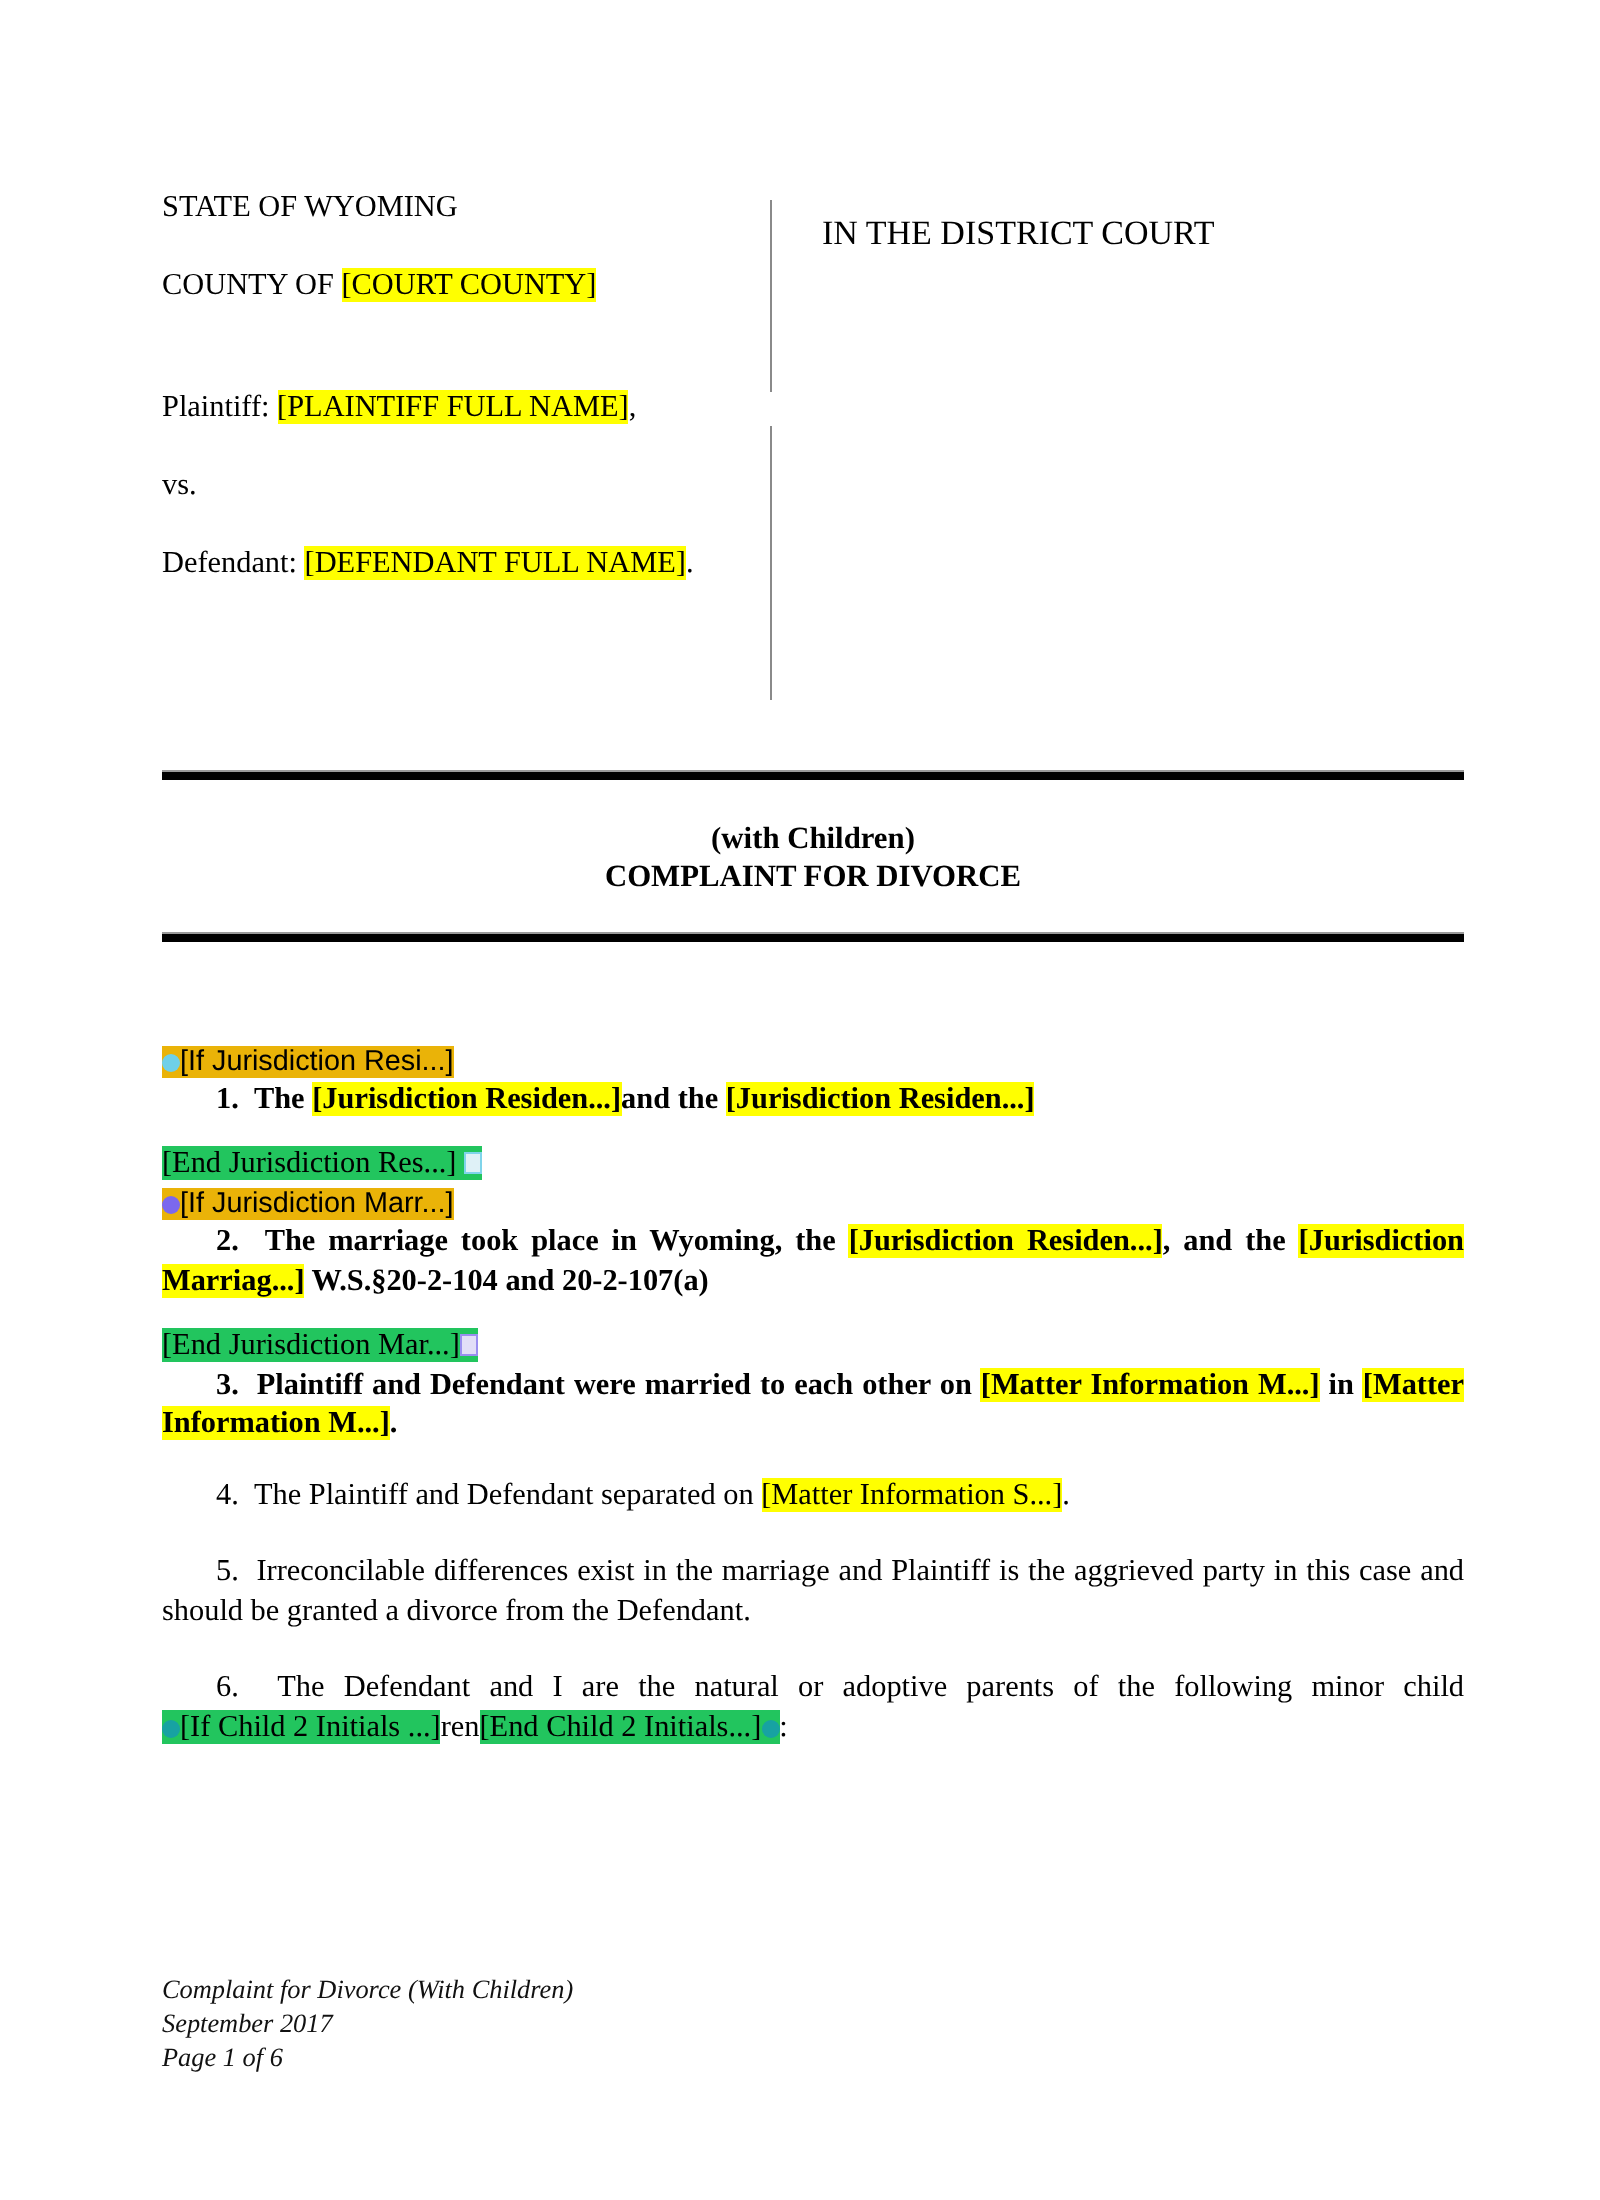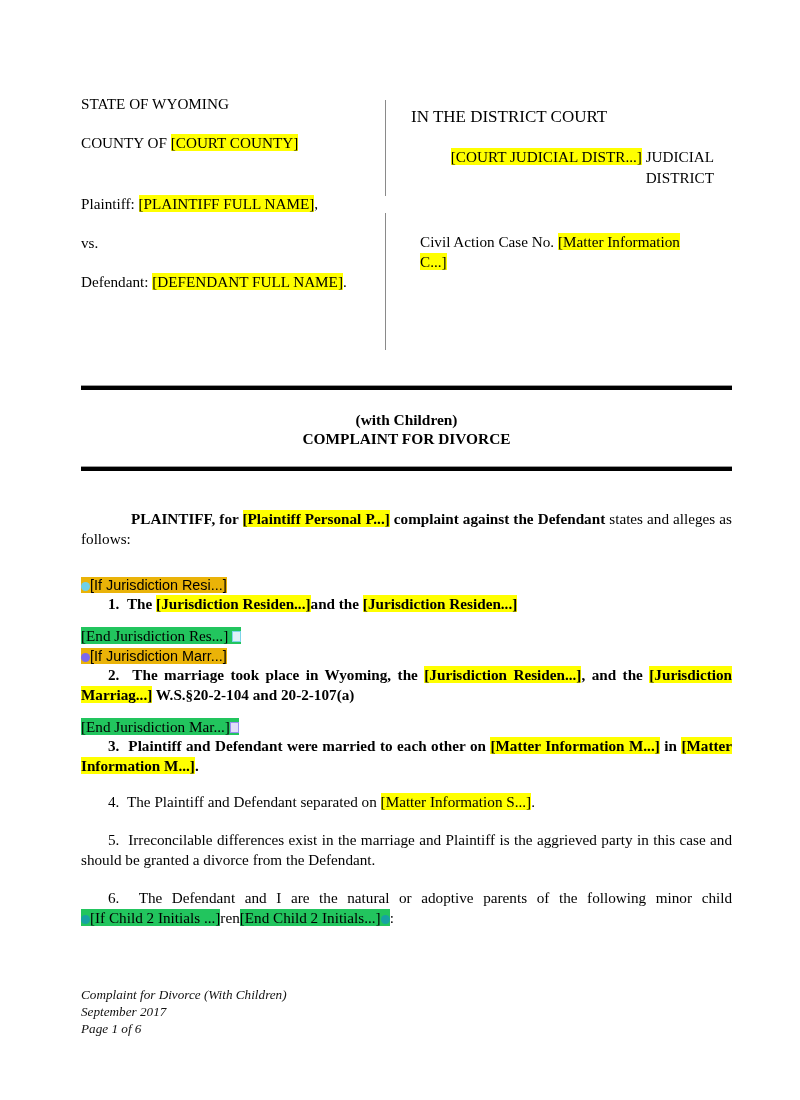--- a/index.html
+++ b/index.html
@@ -193,37 +193,34 @@
       <p class="cap-line"><span>STATE OF WYOMING</span></p>
       <p class="cap-line"><span>COUNTY OF </span><span class="hl">[COURT COUNTY]</span></p>
       <div class="gap-22"></div>
       <p class="cap-line"><span>Plaintiff: </span><span class="hl">[PLAINTIFF FULL NAME]</span><span>,</span></p>
       <p class="cap-line">vs.</p>
       <p class="cap-line"><span>Defendant: </span><span class="hl">[DEFENDANT FULL NAME]</span><span>.</span></p>
     </div>
 
     <div class="cap-col-right">
       <p class="cap-right-1">IN THE DISTRICT COURT</p>
-      <p class="cap-right-2"><span class="hl">[COURT JUDICIAL DISTR...]</span><span> JUDICIAL</span><br><span>DISTRICT</span></p>
       <div class="gap-22"></div>
       <div class="gap-22"></div>
-      <p class="cap-case"><span>Civil Action Case No. </span><span class="hl">[Matter Information</span><br><span class="hl">C...]</span></p>
     </div>
   </div>
 
   <div class="rule rule-top"></div>
   <div class="doc-title">
     <div>(with Children)</div>
     <div>COMPLAINT FOR DIVORCE</div>
   </div>
   <div class="rule rule-bot"></div>
 
   <div class="body">
 
-    <p class="para lead"><b>PLAINTIFF, for </b><b class="hl">[Plaintiff Personal P...]</b><b> complaint against the Defendant</b><span> states and alleges as follows:</span></p>
 
     <div class="spacer-sm"></div>
 
     <p class="tagline"><span class="tag"><span class="dot dot-cyan"></span><span>[If Jurisdiction Resi...]</span></span></p>
 
     <p class="para num tight"><span>1.</span>&nbsp;&nbsp;<span>The </span><span class="hl">[Jurisdiction Residen...]</span><span>and the </span><span class="hl">[Jurisdiction Residen...]</span></p>
 
     <div class="spacer-sm"></div>
 
     <p class="tagline"><span class="tag-serif"><span>[End Jurisdiction Res...]</span>&nbsp;<span class="sq sq-cyan"></span></span></p>

